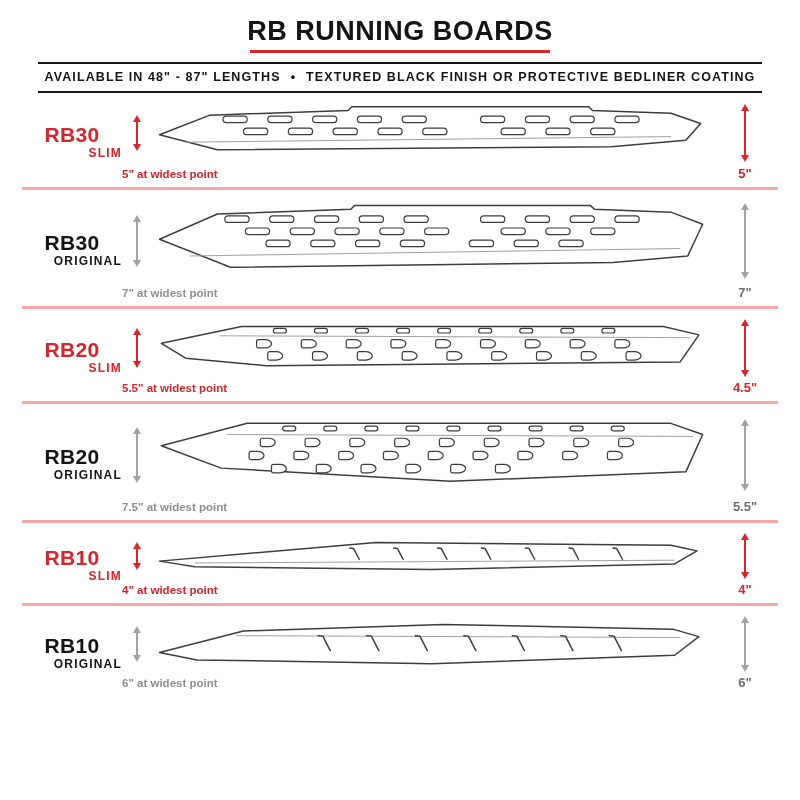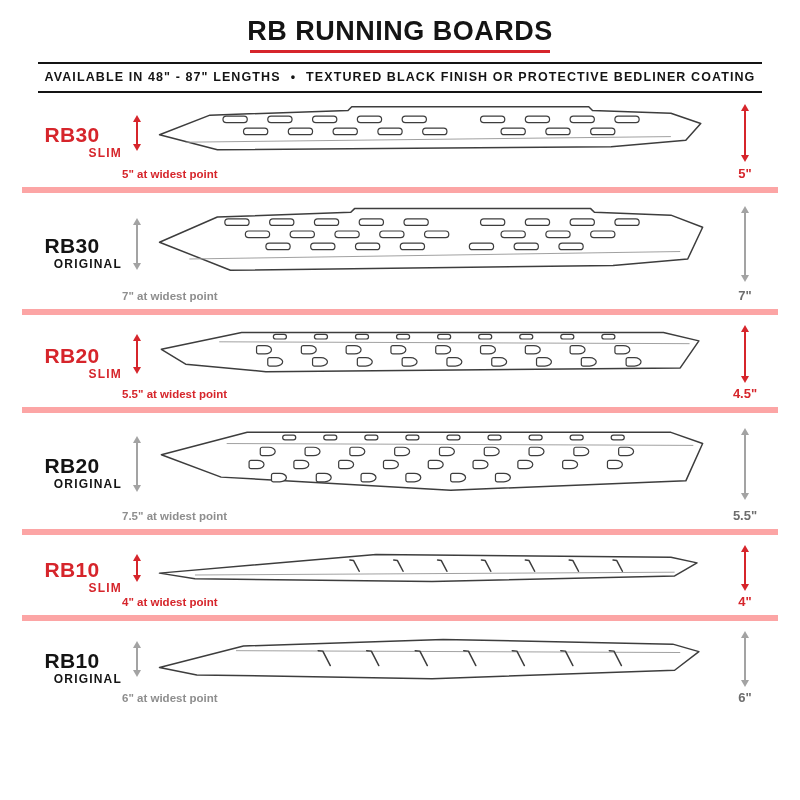--- a/index.html
+++ b/index.html
@@ -21,21 +21,21 @@
     white-space:nowrap;
   }
   .hdr-bar .sep { color:#141414; padding:0 10px; }
 
   
   .row {
     display:grid;
     grid-template-columns:100px 30px 1fr 66px;
     grid-template-rows:auto 18px;
     align-items:center;
-    border-bottom:6px solid #fca5a5;
+    border-bottom:3px solid #fca5a5;
     padding:10px 0 6px;
   }
   .row:last-child { border-bottom:none; }
   .lbl { grid-column:1; grid-row:1 / span 2; text-align:center; align-self:center; }
   .lbl .model { font-size:21px; font-weight:bold; letter-spacing:.3px; color:#141414; line-height:1.05; }
   .lbl .variant { font-size:12px; font-weight:bold; letter-spacing:1.2px; color:#141414;text-align:right; }
   .row.slim .lbl .model, .row.slim .lbl .variant { color:#d6252b; }
 
   .ldim { grid-column:2; grid-row:1; justify-self:center; }
   .draw { grid-column:3; grid-row:1; }

